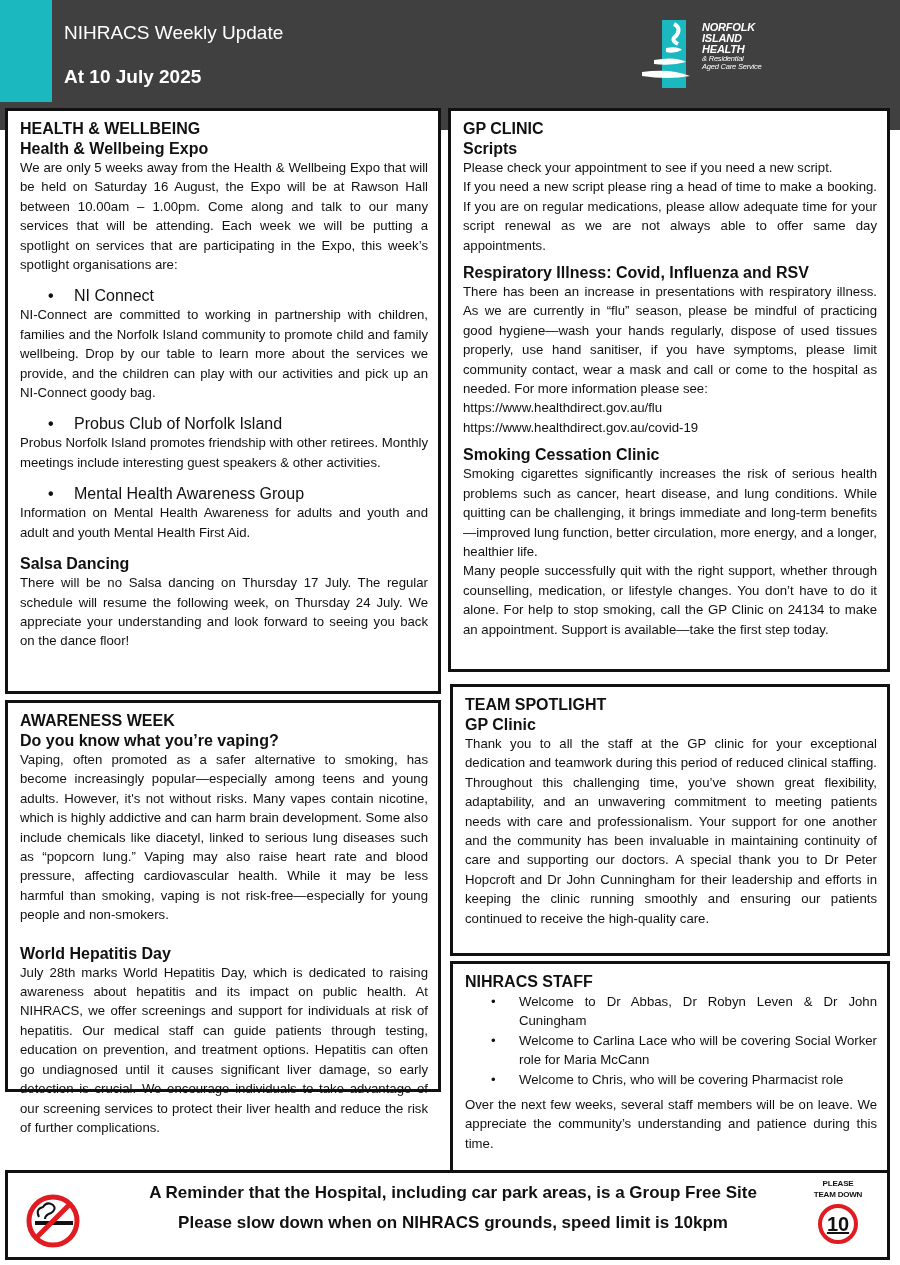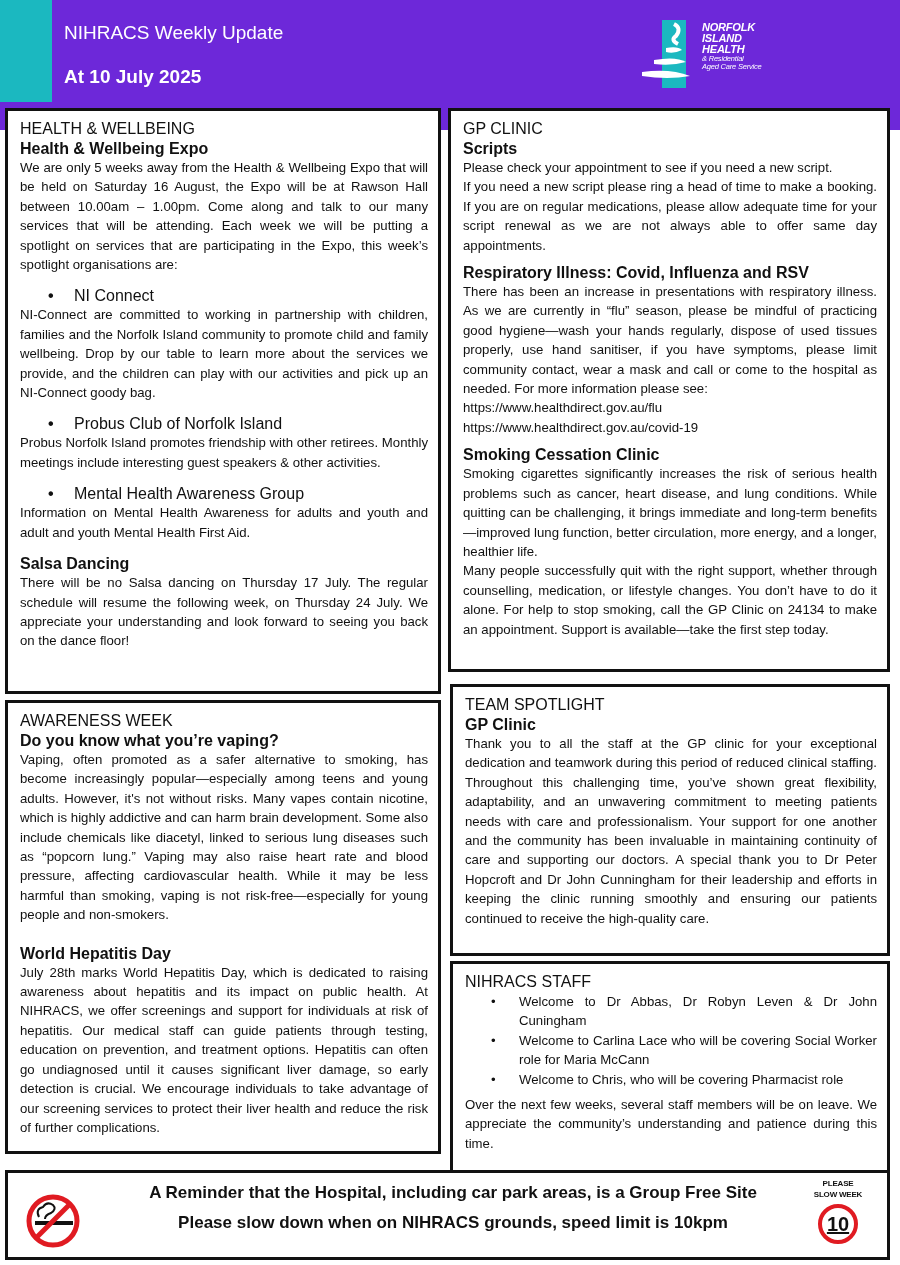--- a/index.html
+++ b/index.html
@@ -1,40 +1,40 @@
 <!DOCTYPE html>
 <html><head>
 <meta charset="utf-8">
 <style>
   * { box-sizing: border-box; margin: 0; padding: 0; }
   html, body { width: 900px; height: 1265px; background: #ffffff; overflow: hidden; }
   body { font-family: "Liberation Sans", "DejaVu Sans", sans-serif; color: #111; position: relative; }
 
-  .header { position: absolute; left: 0; top: 0; width: 900px; height: 130px; background: #6d28d9; }
+  .header { position: absolute; left: 0; top: 0; width: 900px; height: 130px; background: #404040; }
   .header .stripe { position: absolute; left: 0; top: 0; width: 52px; height: 102px; background: #1bb8c0; }
   .header .title { position: absolute; left: 64px; top: 22px; font-size: 19px; color: #fff; }
   .header .date { position: absolute; left: 64px; top: 66px; font-size: 19px; font-weight: bold; color: #fff; }
   .logo { position: absolute; left: 640px; top: 18px; width: 180px; height: 72px; font-style: italic; }
   .logo .text { position: absolute; left: 62px; top: 4px; color: #fff; font-family: "Liberation Sans", sans-serif; font-weight: bold; font-size: 11px; line-height: 11px; letter-spacing: -0.2px; }
   .logo .small { font-weight: normal; font-size: 7.5px; line-height: 8px; display: block; }
 
   .box { position: absolute; border: 3px solid #111; background: #fff; padding: 8px 10px 0 12px; }
-  .box h2 { font-size: 16px; font-weight: normal; line-height: 20px; margin-bottom: 0; }
+  .box h2 { font-size: 16px; font-weight: bold; line-height: 20px; margin-bottom: 0; }
   .box h3 { font-size: 16px; font-weight: bold; line-height: 19px; }
   .box p { font-size: 13.2px; line-height: 19.4px; text-align: justify; }
   .gap { height: 12px; }
   .bullet-head { font-size: 16px; font-weight: normal; line-height: 19px; padding-left: 30px; position: relative; padding-left: 54px; }
   .bullet-head::before { content: "•"; position: absolute; left: 28px; top: 0; font-weight: bold; }
   .staff-list { list-style: none; padding-left: 54px; }
   .staff-list li { position: relative; font-size: 13.2px; line-height: 19.4px; text-align: justify; }
   .staff-list li::before { content: "•"; position: absolute; left: -28px; }
 
   #box-health { left: 5px; top: 108px; width: 436px; height: 586px; }
   #box-gp { left: 448px; top: 108px; width: 442px; height: 564px; }
-  #box-awareness { left: 5px; top: 700px; width: 436px; height: 454px; }
+  #box-awareness { left: 5px; top: 700px; width: 436px; height: 392px; }
   #box-team { left: 450px; top: 684px; width: 440px; height: 272px; }
   #box-staff { left: 450px; top: 961px; width: 440px; height: 242px; }
 
   #box-reminder { position: absolute; left: 5px; top: 1170px; width: 885px; height: 90px; border: 3px solid #111; background: #fff; }
   #box-reminder .line1 { position: absolute; left: 95px; top: 10px; width: 700px; text-align: center; font-size: 17px; font-weight: bold; }
   #box-reminder .line2 { position: absolute; left: 95px; top: 40px; width: 700px; text-align: center; font-size: 17px; font-weight: bold; }
   .nosmoke { position: absolute; left: 17px; top: 20px; width: 56px; height: 56px; }
   .slowsign { position: absolute; left: 800px; top: 5px; width: 60px; height: 75px; text-align: center; }
   .slowsign .lbl { font-size: 8px; font-weight: bold; line-height: 11px; letter-spacing: -0.2px; }
   .slowsign .circle { margin: 4px auto 0; width: 40px; height: 40px; border-radius: 50%; border: 4px solid #e01b22; display: flex; align-items: center; justify-content: center; font-weight: bold; font-size: 20px; text-decoration: underline; }
@@ -128,16 +128,16 @@
   <svg class="nosmoke" viewBox="0 0 56 56">
     <path d="M14 24 q-4 -8 4 -10 q4 -6 10 -2 q4 4 -2 8 q-6 2 -6 6" stroke="#111" stroke-width="2" fill="none"></path>
     <rect x="10" y="28" width="38" height="4" fill="#111"></rect>
     <circle cx="28" cy="28" r="24" stroke="#e01b22" stroke-width="5" fill="none"></circle>
     <line x1="11" y1="45" x2="45" y2="11" stroke="#e01b22" stroke-width="5"></line>
   </svg>
   <div class="line1">A Reminder that the Hospital, including car park areas, is a Group Free Site</div>
   <div class="line2">Please slow down when on NIHRACS grounds, speed limit is 10kpm</div>
   <div class="slowsign">
     <div class="lbl">PLEASE</div>
-    <div class="lbl">SLOW WEEK</div>
+    <div class="lbl">TEAM DOWN</div>
     <div class="circle">10</div>
   </div>
 </div>
 
 </body></html>

